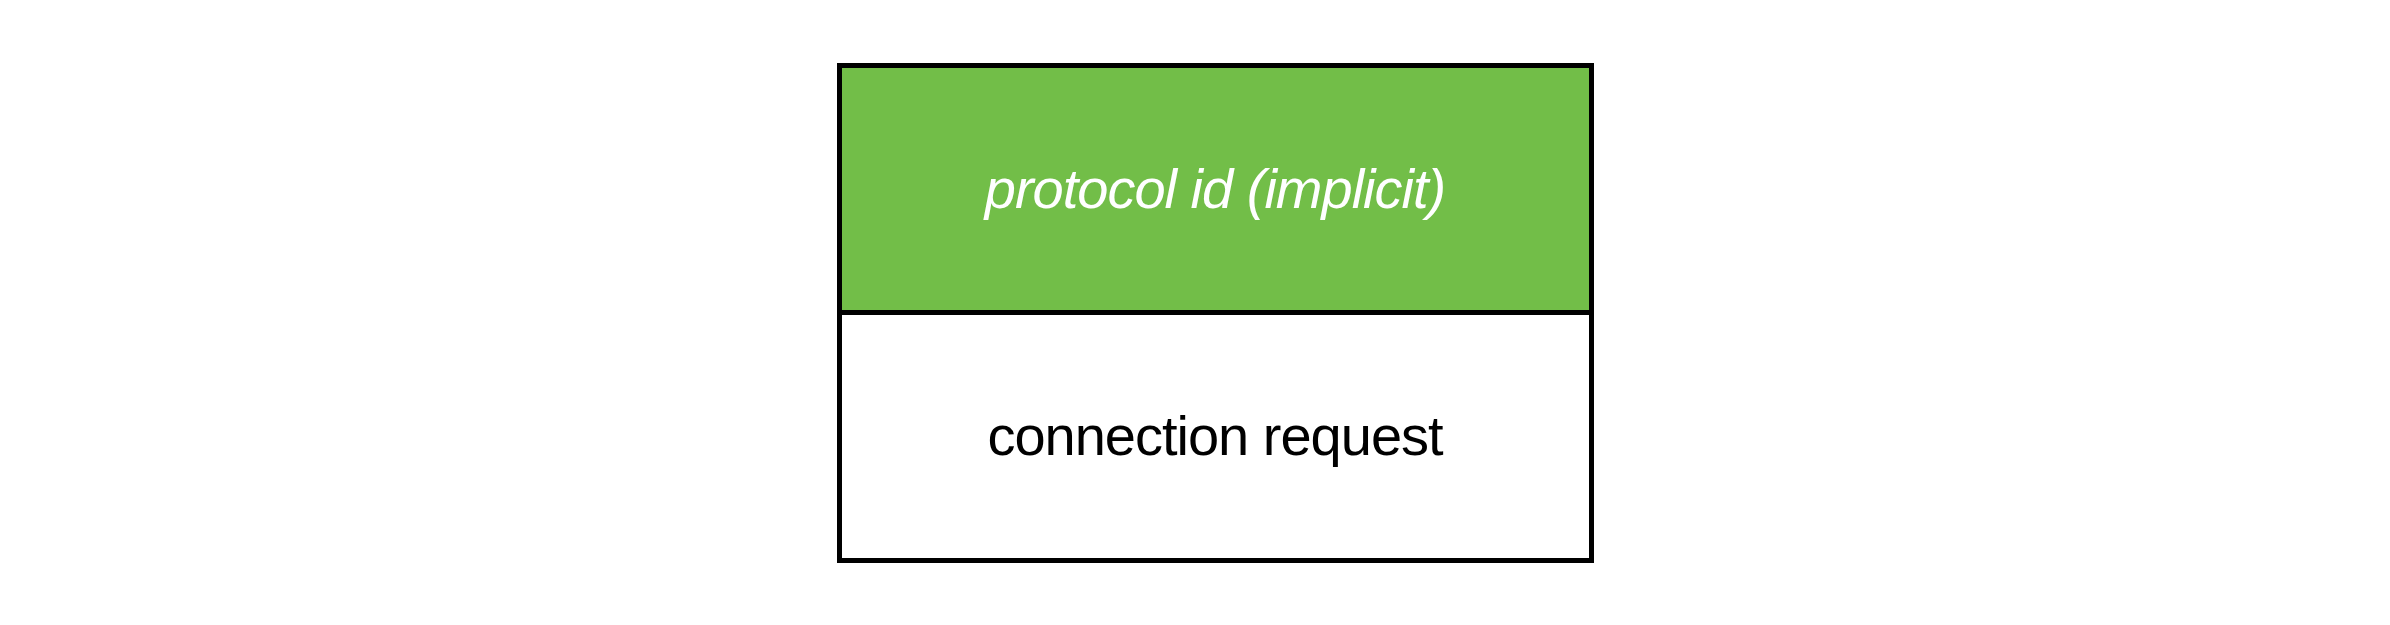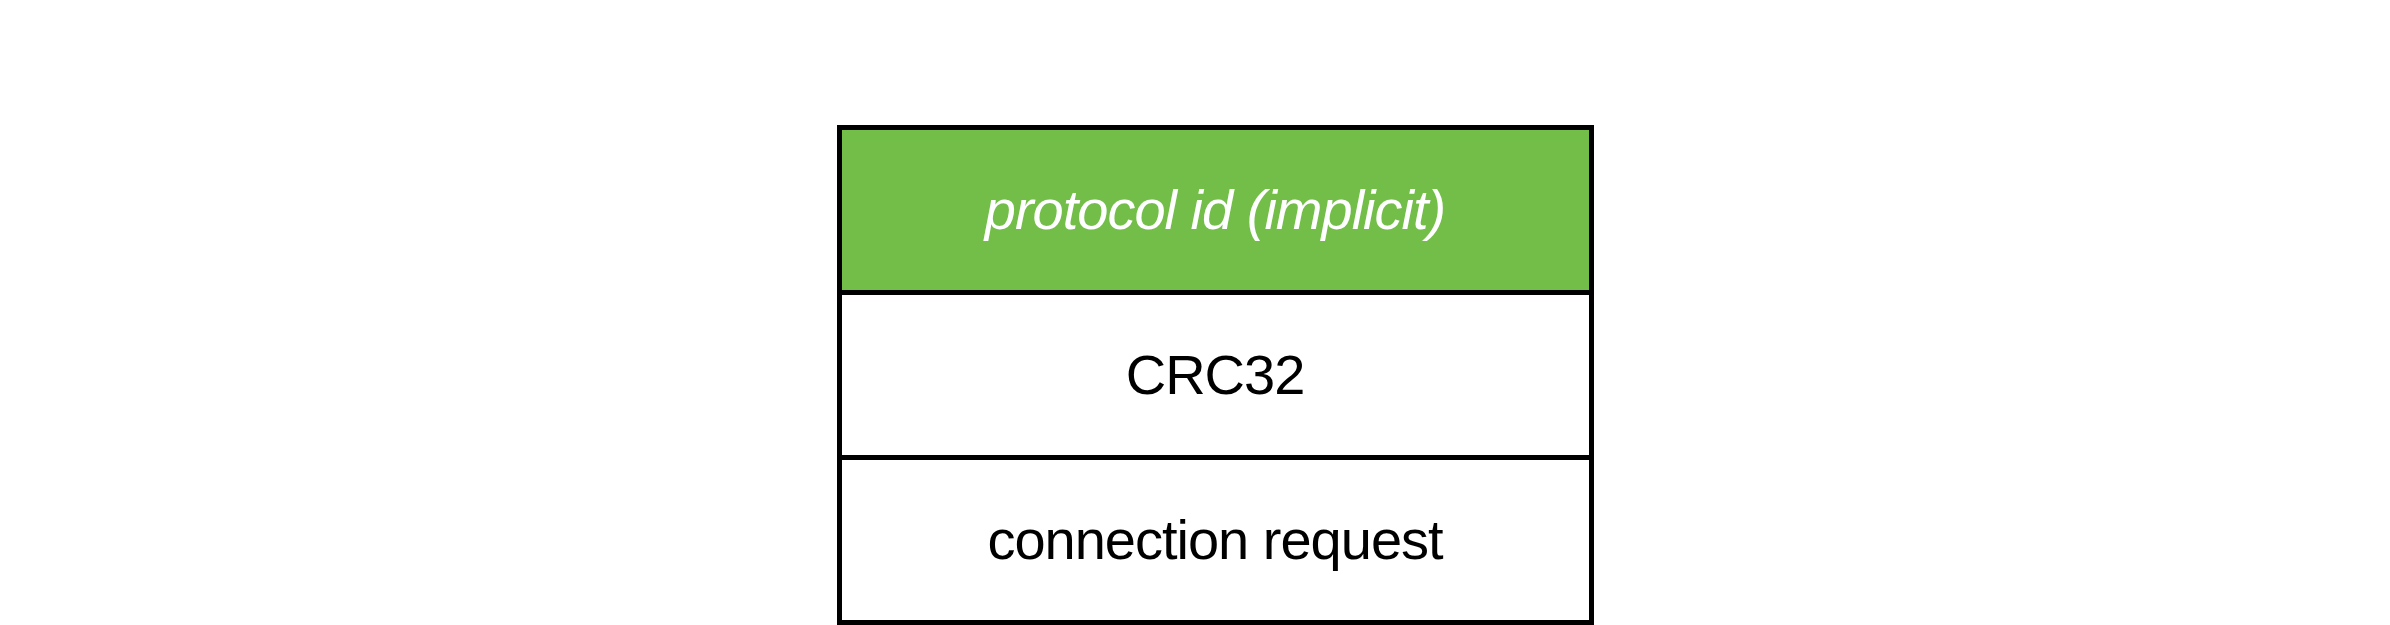--- a/index.html
+++ b/index.html
@@ -11,21 +11,21 @@
     height: 625px;
     background: #ffffff;
     font-family: "Liberation Sans", sans-serif;
     position: relative;
     overflow: hidden;
   }
   .canvas {
     position: absolute;
     inset: 0;
     display: flex;
-    align-items: flex-end;
+    align-items: center;
     justify-content: center;
     padding-left: 40px;
   }
   .packet {
     width: 757px;
     height: 500px;
     box-sizing: border-box;
     border: 5px solid #000000;
     display: flex;
     flex-direction: column;
@@ -64,20 +64,17 @@
   }
 </style>
 </head>
 <body>
 
 <div class="canvas">
   <div class="packet">
     <div class="packet-row row-protocol-id">
       <span class="row-label">protocol id (implicit)</span>
     </div>
-    <div class="packet-row row-crc32">
-      <span class="row-label">CRC32</span>
-    </div>
     <div class="packet-row row-connection-request">
       <span class="row-label">connection request</span>
     </div>
   </div>
 </div>
 
 </body></html>

